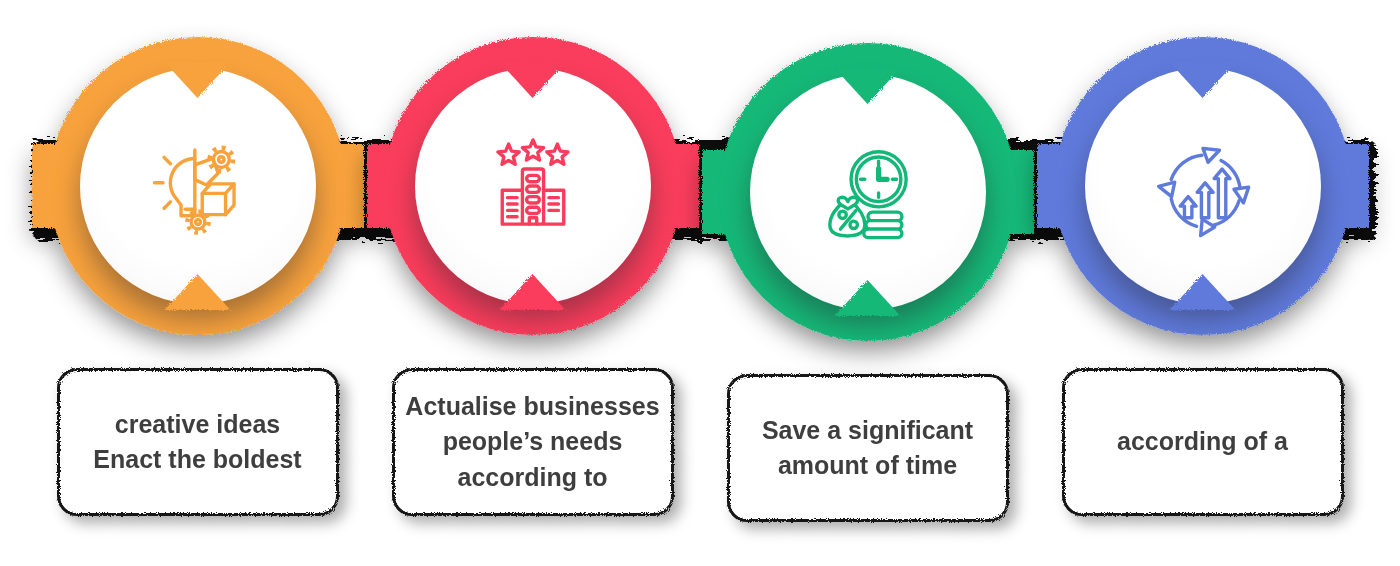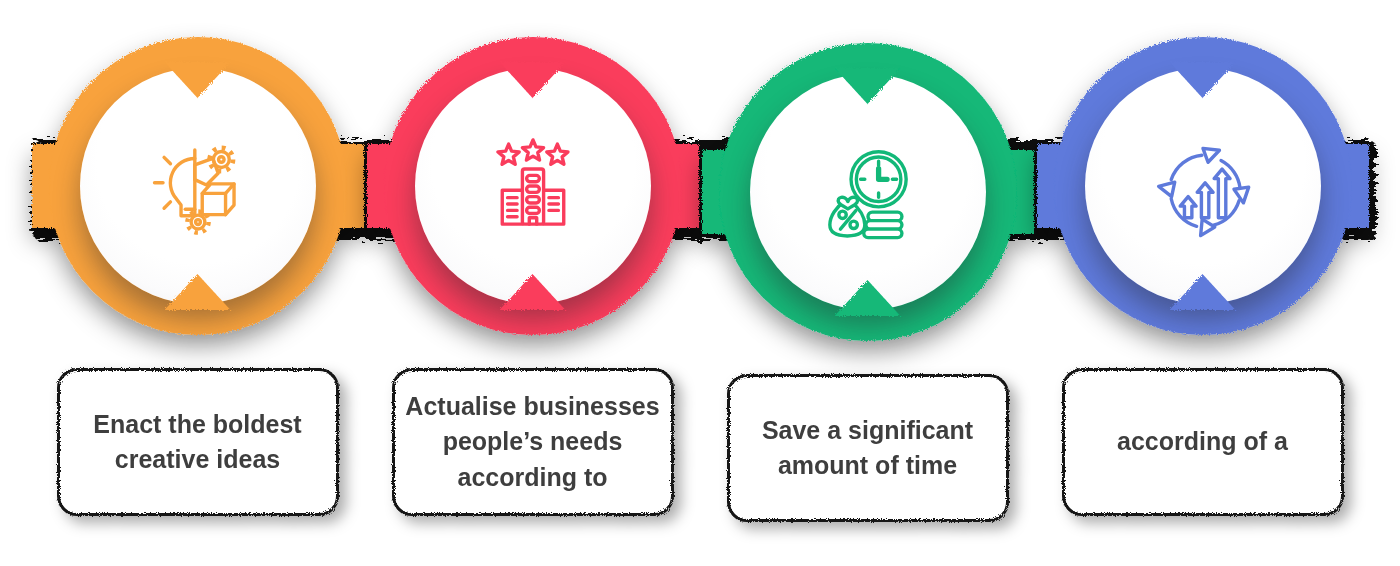--- a/index.html
+++ b/index.html
@@ -97,22 +97,22 @@
         </svg>
       </div>
       <div class="chevs">
         <div class="chev chev-top"></div>
         <div class="chev chev-bottom"></div>
       </div>
     </div>
     <div class="card">
       <div class="card-face"></div>
       <p class="card-text">
+        <span>creative ideas</span>
         <span>Enact the boldest</span>
-        <span>creative ideas</span>
         <span></span>
       </p>
     </div>
   </div>
 
   <div class="step" style="left: 365px; --accent: #FA3C5C;">
     <div class="ring-wrap">
       <div class="ring-grunge">
         <div class="tab tab-left"></div>
         <div class="tab tab-right"></div>

